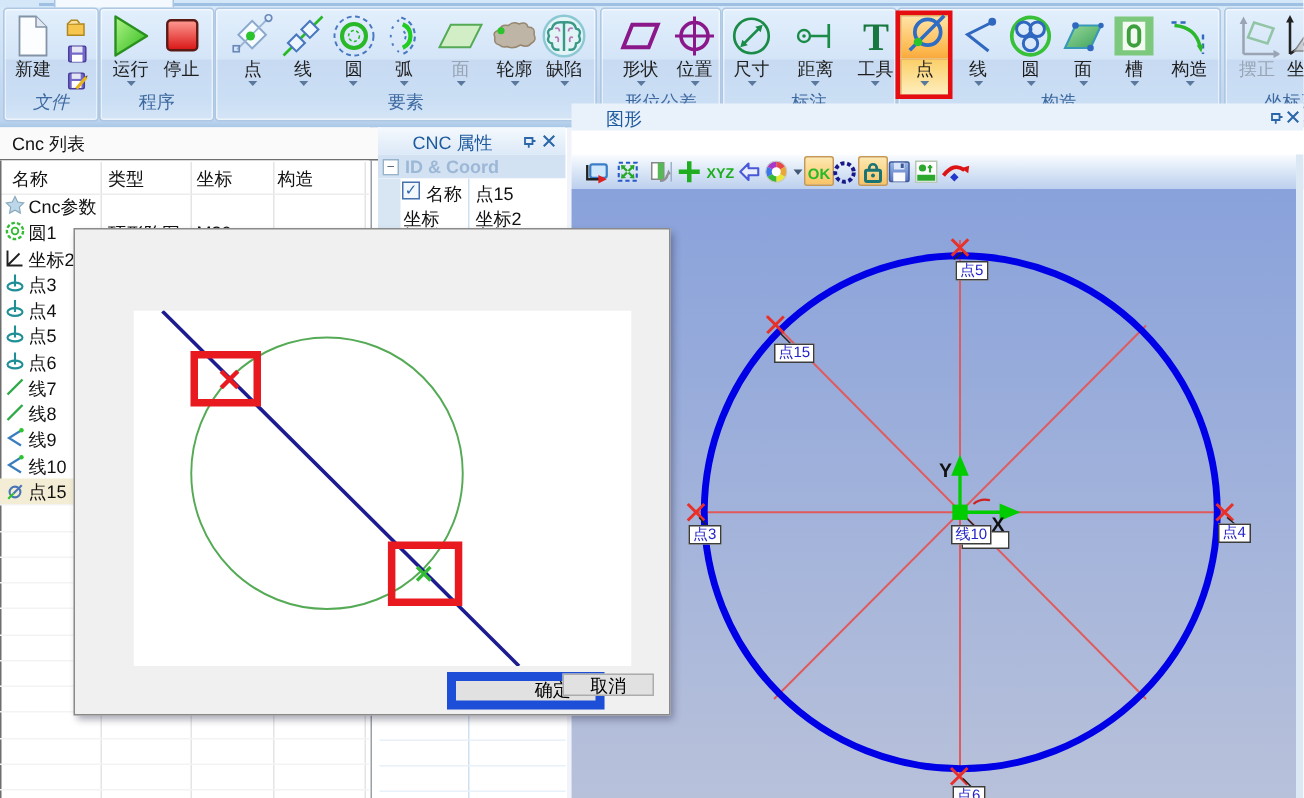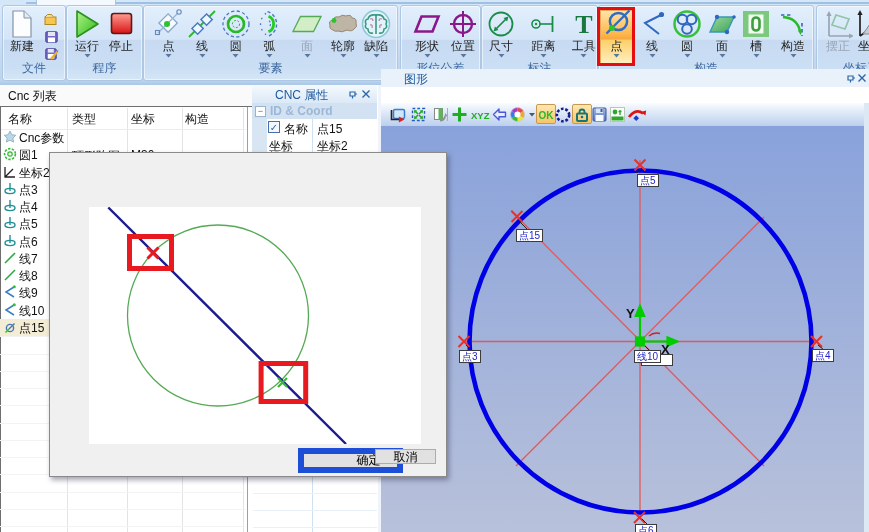--- a/index.html
+++ b/index.html
@@ -31,21 +31,21 @@
   .glab{position:absolute;border:1.5px solid #3c3c3c;background:#fff;font-size:10px;
     color:#2323c8;padding:0 2px;line-height:11px;white-space:nowrap;}
 </style>
 </head>
 <body>
 <div id="ribbon" class="abs"></div>
 <div class="abs" style="left:0;top:0;width:869px;height:5px;background:#d3e7f9;"></div>
 <div class="abs" style="left:26px;top:2px;width:843px;height:2px;background:#9fc0e2;"></div>
 <div class="abs" style="left:36px;top:0;width:78px;height:5px;background:#f3f9fe;border-left:1px solid #a8c6e4;border-right:1px solid #a8c6e4;"></div>
 <div class="abs" style="left:0;top:80px;width:869px;height:5px;background:linear-gradient(#bed5ee,#a9c7e7);"></div>
-<div class="rgroup" style="left:2px;width:62px;">
+<div class="rgroup" style="left:2px;width:62px;font-style:italic;">
     <div class="glabel">文件</div>
   </div>
 <div class="rgroup" style="left:66px;width:75px;">
     <div class="glabel">程序</div>
   </div>
 <div class="rgroup" style="left:143px;width:253px;">
     <div class="glabel">要素</div>
   </div>
 <div class="rgroup" style="left:400px;width:79px;">
     <div class="glabel">形位公差</div>

